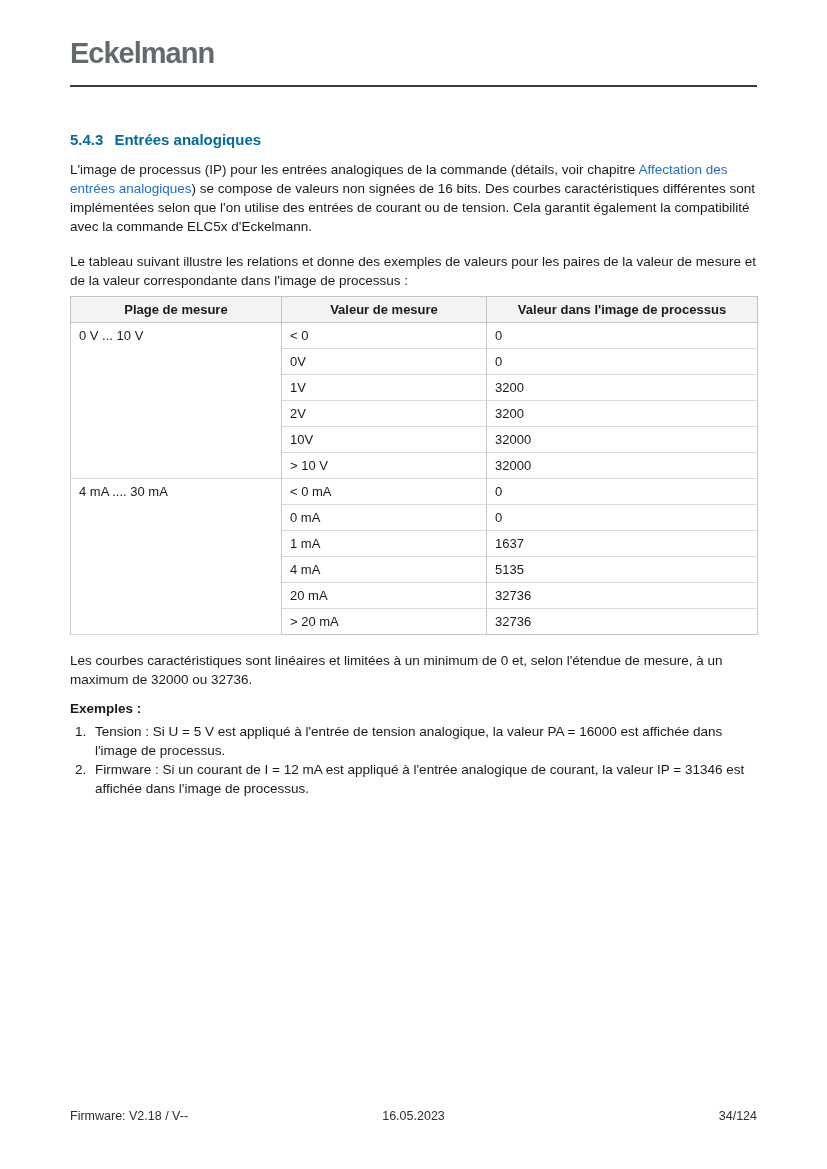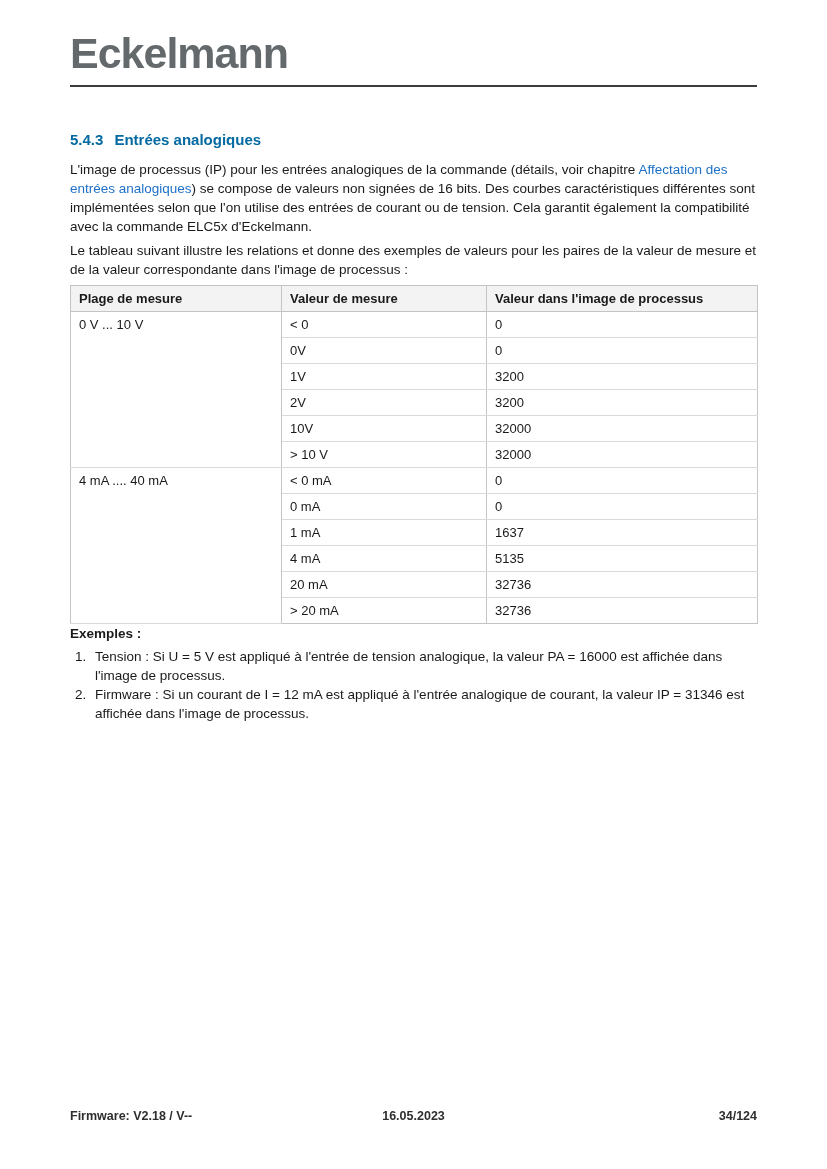--- a/index.html
+++ b/index.html
@@ -9,21 +9,21 @@
     background: #ffffff;
     font-family: "Liberation Sans", sans-serif;
     color: #1a1a1a;
     position: relative;
   }
   .page { position: absolute; inset: 0; overflow: hidden; }
   .content { padding: 0 70px; }
 
   .logo {
     margin-top: 34px;
-    font-size: 43px;
+    font-size: 29px;
     line-height: 38px;
     font-weight: bold;
     letter-spacing: -1px;
     color: #646a6c;
   }
   .header-rule {
     margin-top: 13px;
     height: 2px;
     background: #3c3c3c;
   }
@@ -35,74 +35,75 @@
     font-weight: bold;
     color: #0369a1;
   }
   h1.section-heading .sec-num { margin-right: 11px; }
 
   p.body-text {
     margin: 12px 0 0 0;
     font-size: 13.5px;
     line-height: 19px;
   }
-  p.tight { margin-top: 5px; }
+  p.tight { margin-top: 16px; }
   a.doc-link { color: #1d70c7; text-decoration: none; cursor: pointer; }
 
   table.values-table {
     margin-top: 6px;
     width: 687px;
     table-layout: fixed;
     border-collapse: collapse;
     font-size: 13px;
   }
   .values-table col.c1 { width: 211px; }
   .values-table col.c2 { width: 205px; }
   .values-table col.c3 { width: 271px; }
   .values-table th {
     background: #f3f3f3;
     border: 1px solid #c4c4c4;
     font-weight: bold;
-    text-align: left;
+    text-align: center;
     padding: 5px 8px;
     height: 24px;
   }
   .values-table td {
     border-left: 1px solid #c4c4c4;
     border-right: 1px solid #c4c4c4;
     border-top: 1px solid #dadada;
     border-bottom: 1px solid #dadada;
     padding: 5px 8px;
     height: 26px;
     vertical-align: middle;
     margin-left: 8px;
   }
   .values-table tr.group-start td { border-top: 1px solid #c4c4c4; }
   .values-table tr:last-child td { border-bottom: 1px solid #c4c4c4; }
   .values-table td.range-cell { vertical-align: top; }
 
   .examples-label {
+    margin-top: 10px;
     font-size: 13.5px;
     line-height: 19px;
     font-weight: bold;
   }
   .example-list { margin-top: 4px; }
   .example-item { display: flex; font-size: 13.5px; line-height: 19px; }
   .example-num { width: 25px; flex-shrink: 0; padding-left: 5px; }
   .example-bold { font-weight: normal; }
 
   .footer {
     position: absolute;
     left: 70px; right: 70px;
     top: 1109px;
     display: flex;
     font-size: 12.5px;
     color: #2e2e2e;
   }
-  .footer > div { flex: 1 1 0; font-weight: bold; }
+  .footer > div { flex: 1 1 0; }
   .footer .f-center { text-align: center; }
   .footer .f-right { text-align: right; }
 </style>
 </head>
 <body>
 
 <div class="page">
   <div class="content">
 
     <div class="logo">Eckelmann</div>
@@ -149,21 +150,21 @@
         </tr>
         <tr>
           <td>10V</td>
           <td>32000</td>
         </tr>
         <tr>
           <td>&gt; 10 V</td>
           <td>32000</td>
         </tr>
         <tr class="group-start">
-          <td class="range-cell" rowspan="6">4 mA .... 40 mA</td>
+          <td class="range-cell" rowspan="6">4 mA .... 30 mA</td>
           <td>&lt; 0 mA</td>
           <td>0</td>
         </tr>
         <tr>
           <td>0 mA</td>
           <td>0</td>
         </tr>
         <tr>
           <td>1 mA</td>
           <td>1637</td>
@@ -176,20 +177,21 @@
           <td>20 mA</td>
           <td>32736</td>
         </tr>
         <tr>
           <td>&gt; 20 mA</td>
           <td>32736</td>
         </tr>
       </tbody>
     </table>
 
+    <p class="body-text tight">Les courbes caractéristiques sont linéaires et limitées à un minimum de 0 et, selon l'étendue de mesure, à un maximum de 32000 ou 32736.</p>
 
     <div class="examples-label">Exemples :</div>
 
     <div class="example-list">
       <div class="example-item">
         <span class="example-num">1.</span>
         <div><span class="example-bold">Tension</span><span> : Si U = 5 V est appliqué à l'entrée de tension analogique, la valeur PA = 16000 est affichée dans l'image de processus.</span></div>
       </div>
       <div class="example-item">
         <span class="example-num">2.</span>

